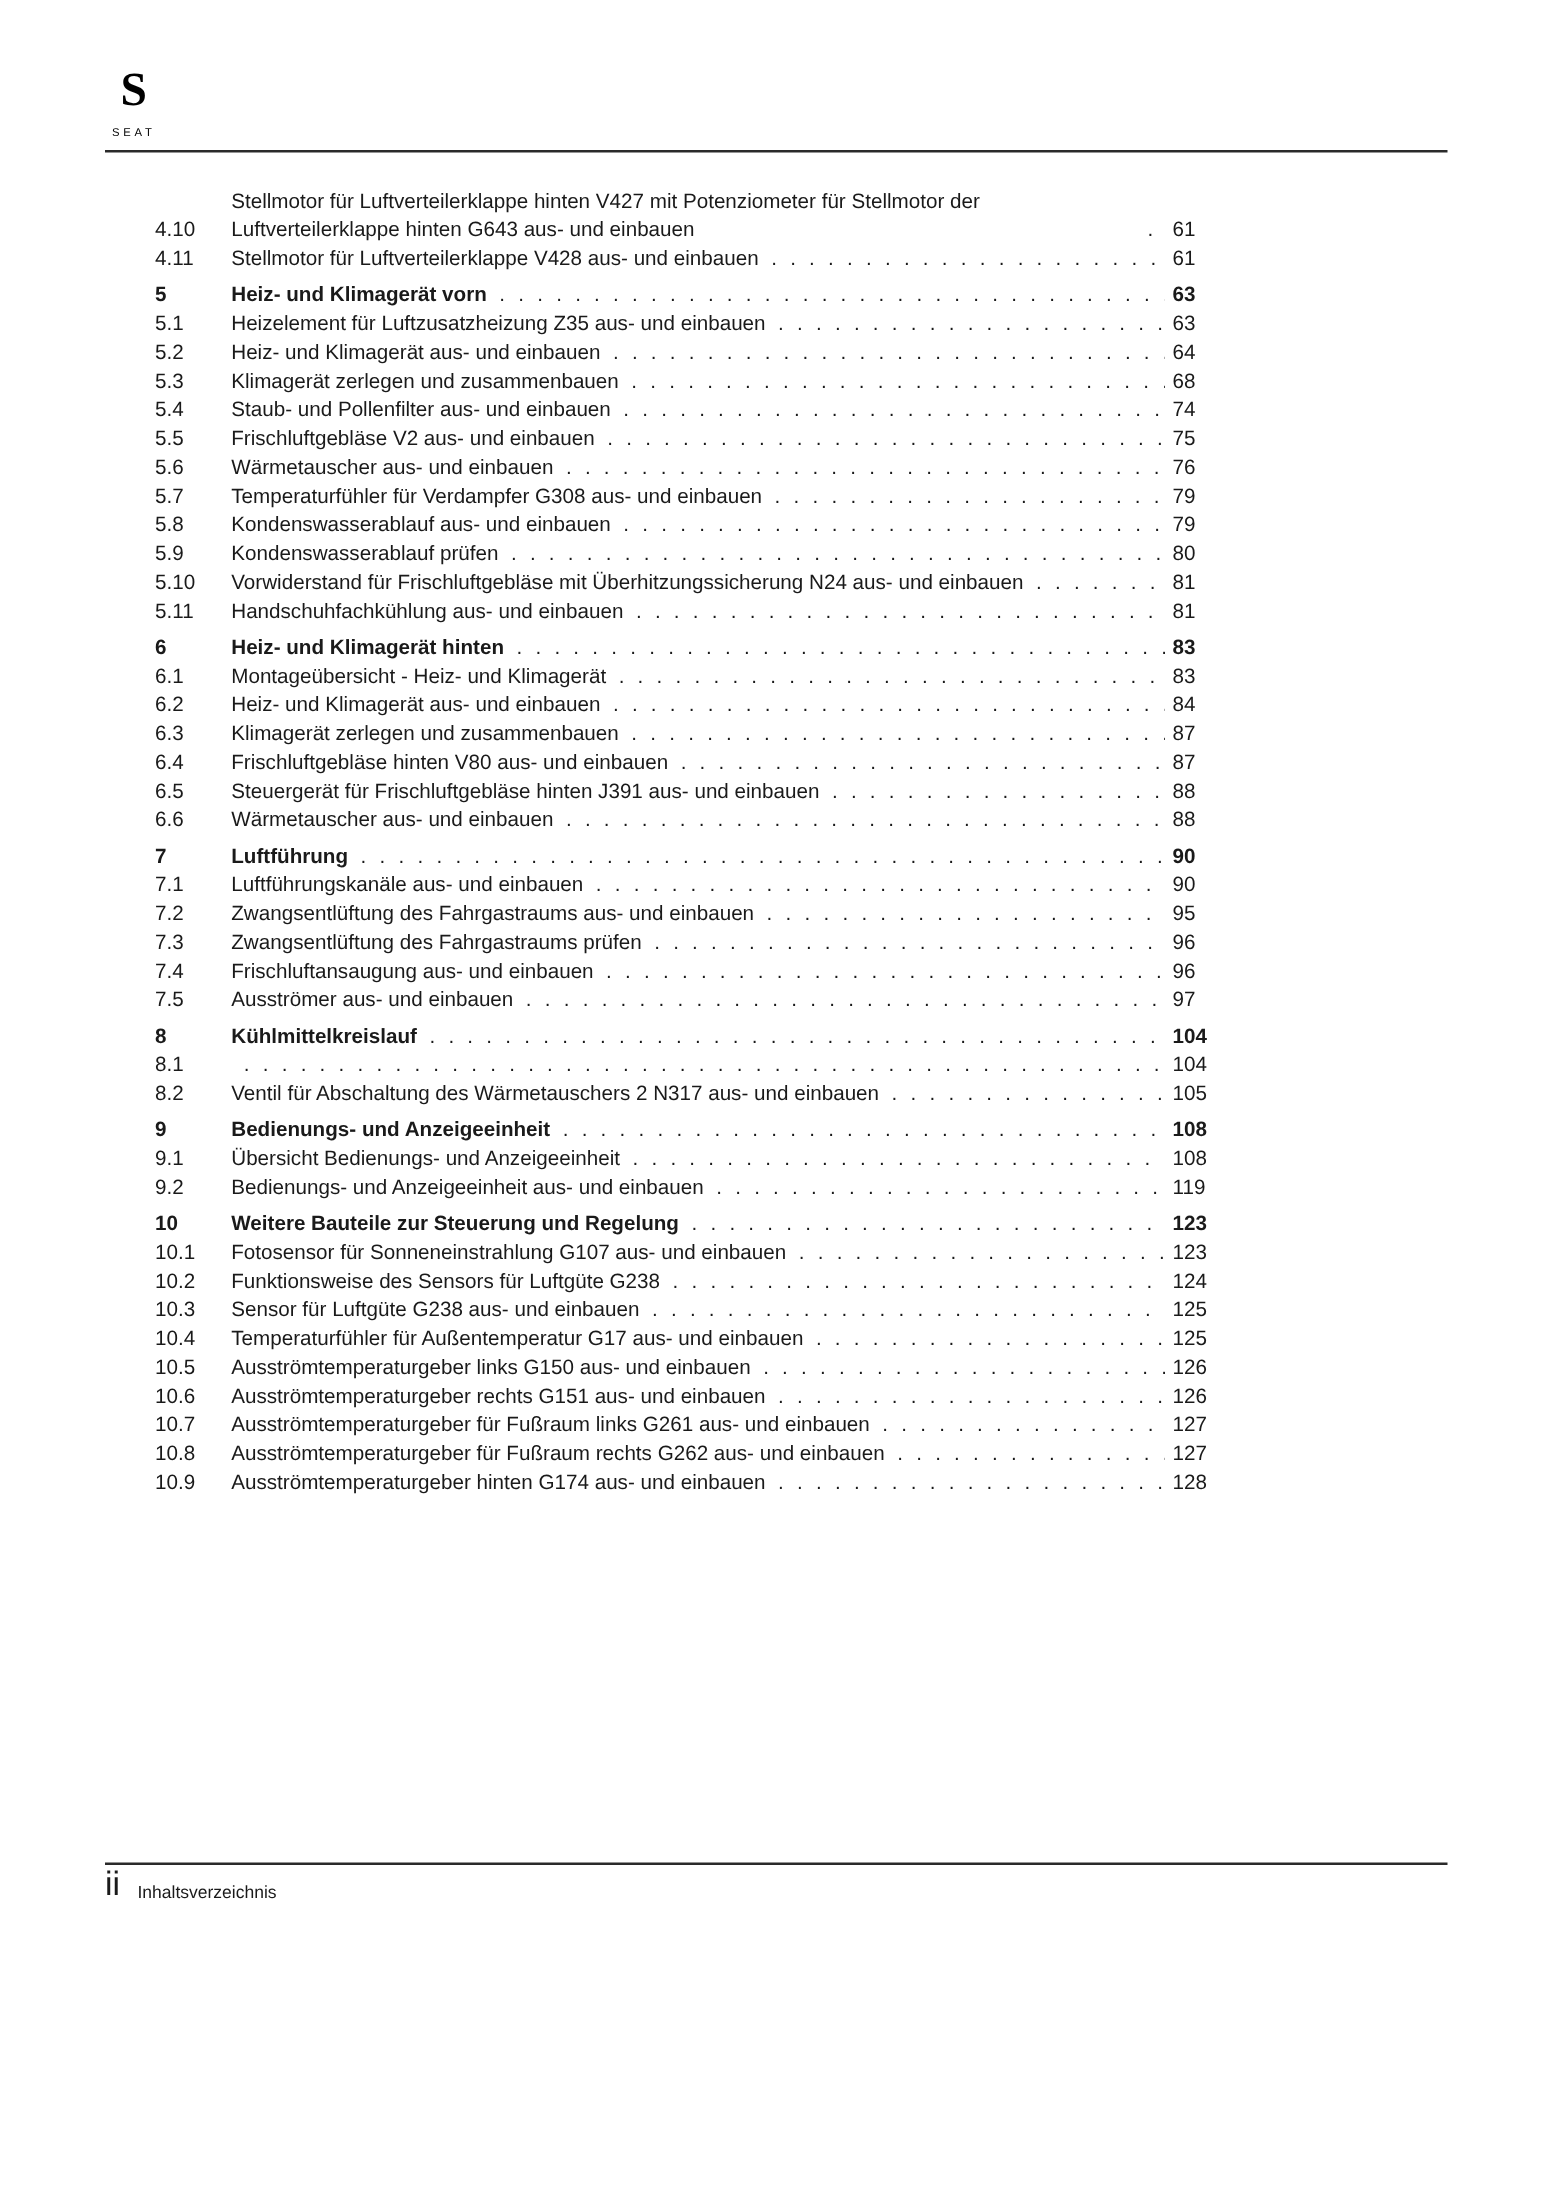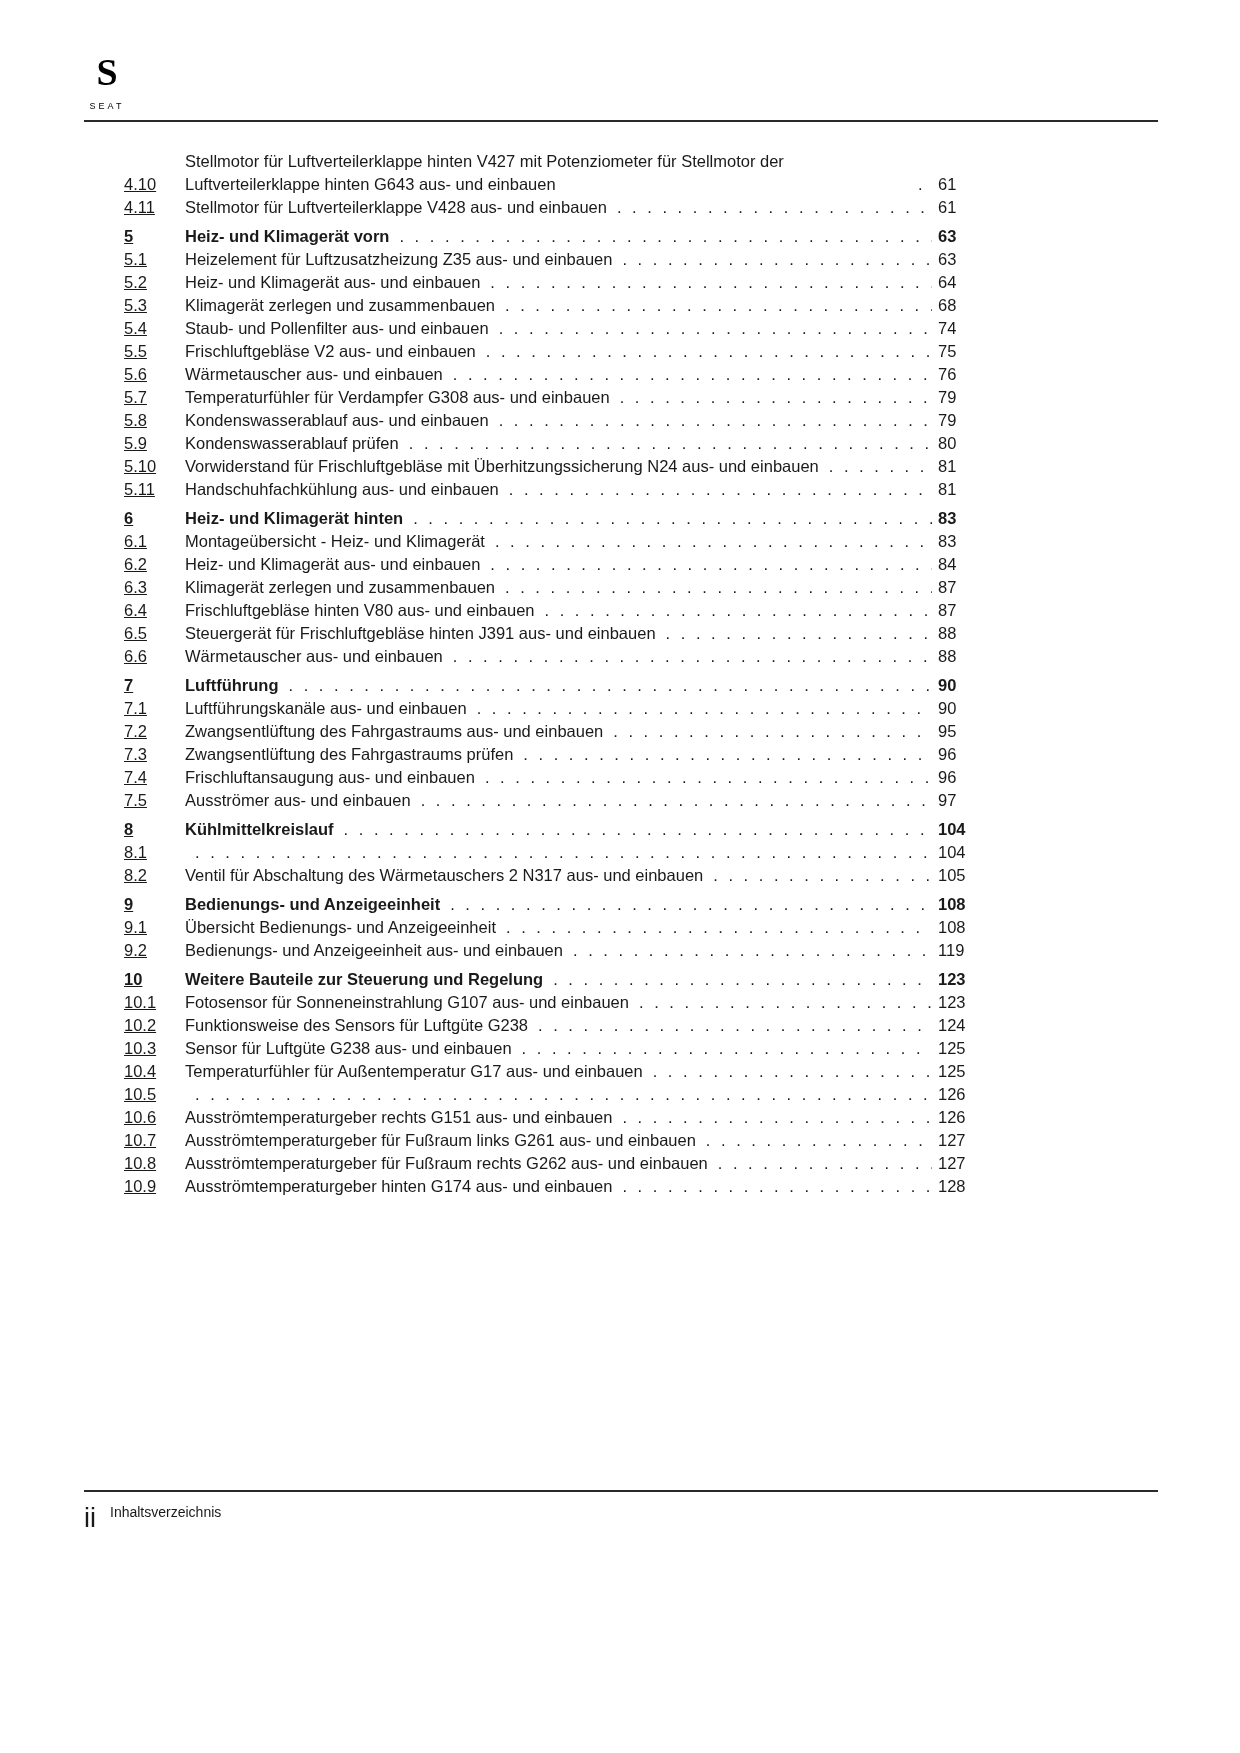--- a/index.html
+++ b/index.html
@@ -22,36 +22,36 @@
     letter-spacing: 0;
   }
   .logo-word { font-size: 9px; letter-spacing: 3px; margin-top: 13px; font-weight: 400; }
   .header-text { font-size: 17px; line-height: 25px; padding-top: 6px; }
   .header-rule { border-bottom: 2px solid #2a2a2a; margin-top: 9px; }
 
   
   .toc { position: absolute; left: 124px; top: 150px; width: 852px; }
   .toc-row { display: flex; align-items: flex-end; font-size: 16.5px; line-height: 23px; }
   .toc-row.bold { font-weight: 700; margin-top: 6px; }
-  .toc-num { flex: 0 0 61px; text-decoration: underline; }
+  .toc-num { flex: 0 0 61px; }
   .toc-title { flex: 0 1 auto; }
   .toc-dots {
     flex: 1 1 0; min-width: 14px;
     overflow: hidden; white-space: nowrap;
     margin: 0 6px 0 10px;
     letter-spacing: 3px;
     font-weight: 400;
   }
   .toc-page { flex: 0 0 38px; text-align: left; }
 
   
   .footer {
     position: absolute; left: 84px; top: 1490px; width: 1074px;
-    border-top: 2px solid #2a2a2a; padding-top: 12px;
-    display: flex; align-items: flex-start; gap: 14px;
+    border-top: 2px solid #2a2a2a; padding-top: 1px;
+    display: flex; align-items: flex-end; gap: 14px;
   }
   .footer-page { font-size: 27px; line-height: 28px; }
   .footer-label { font-size: 14px; }
 </style>
 </head>
 <body>
 
 <div class="page">
 
   <div class="header">
@@ -287,20 +287,21 @@
       <span class="toc-page">125</span>
     </div>
       <div class="toc-row">
       <span class="toc-num">10.4</span>
       <span class="toc-title">Temperaturfühler für Außentemperatur G17 aus- und einbauen</span>
       <span class="toc-dots">. . . . . . . . . . . . . . . . . . . . . . . . . . . . . . . . . . . . . . . . . . . . . . . . . . . . . . . . . . . . . . . . . . . . . . . . . . . . . . . . . . . . . . . . . . . . . . . . . . . . . . . . . . . . . . . . . . . . . . . . . . . . . . . . . . . . . . . . . . . . . . . . . . . . . . . . . . . . . . . . </span>
       <span class="toc-page">125</span>
     </div>
       <div class="toc-row">
       <span class="toc-num">10.5</span>
+      <span class="toc-title">Ausströmtemperaturgeber links G150 aus- und einbauen</span>
       <span class="toc-dots">. . . . . . . . . . . . . . . . . . . . . . . . . . . . . . . . . . . . . . . . . . . . . . . . . . . . . . . . . . . . . . . . . . . . . . . . . . . . . . . . . . . . . . . . . . . . . . . . . . . . . . . . . . . . . . . . . . . . . . . . . . . . . . . . . . . . . . . . . . . . . . . . . . . . . . . . . . . . . . . . </span>
       <span class="toc-page">126</span>
     </div>
       <div class="toc-row">
       <span class="toc-num">10.6</span>
       <span class="toc-title">Ausströmtemperaturgeber rechts G151 aus- und einbauen</span>
       <span class="toc-dots">. . . . . . . . . . . . . . . . . . . . . . . . . . . . . . . . . . . . . . . . . . . . . . . . . . . . . . . . . . . . . . . . . . . . . . . . . . . . . . . . . . . . . . . . . . . . . . . . . . . . . . . . . . . . . . . . . . . . . . . . . . . . . . . . . . . . . . . . . . . . . . . . . . . . . . . . . . . . . . . . </span>
       <span class="toc-page">126</span>
     </div>
       <div class="toc-row">

